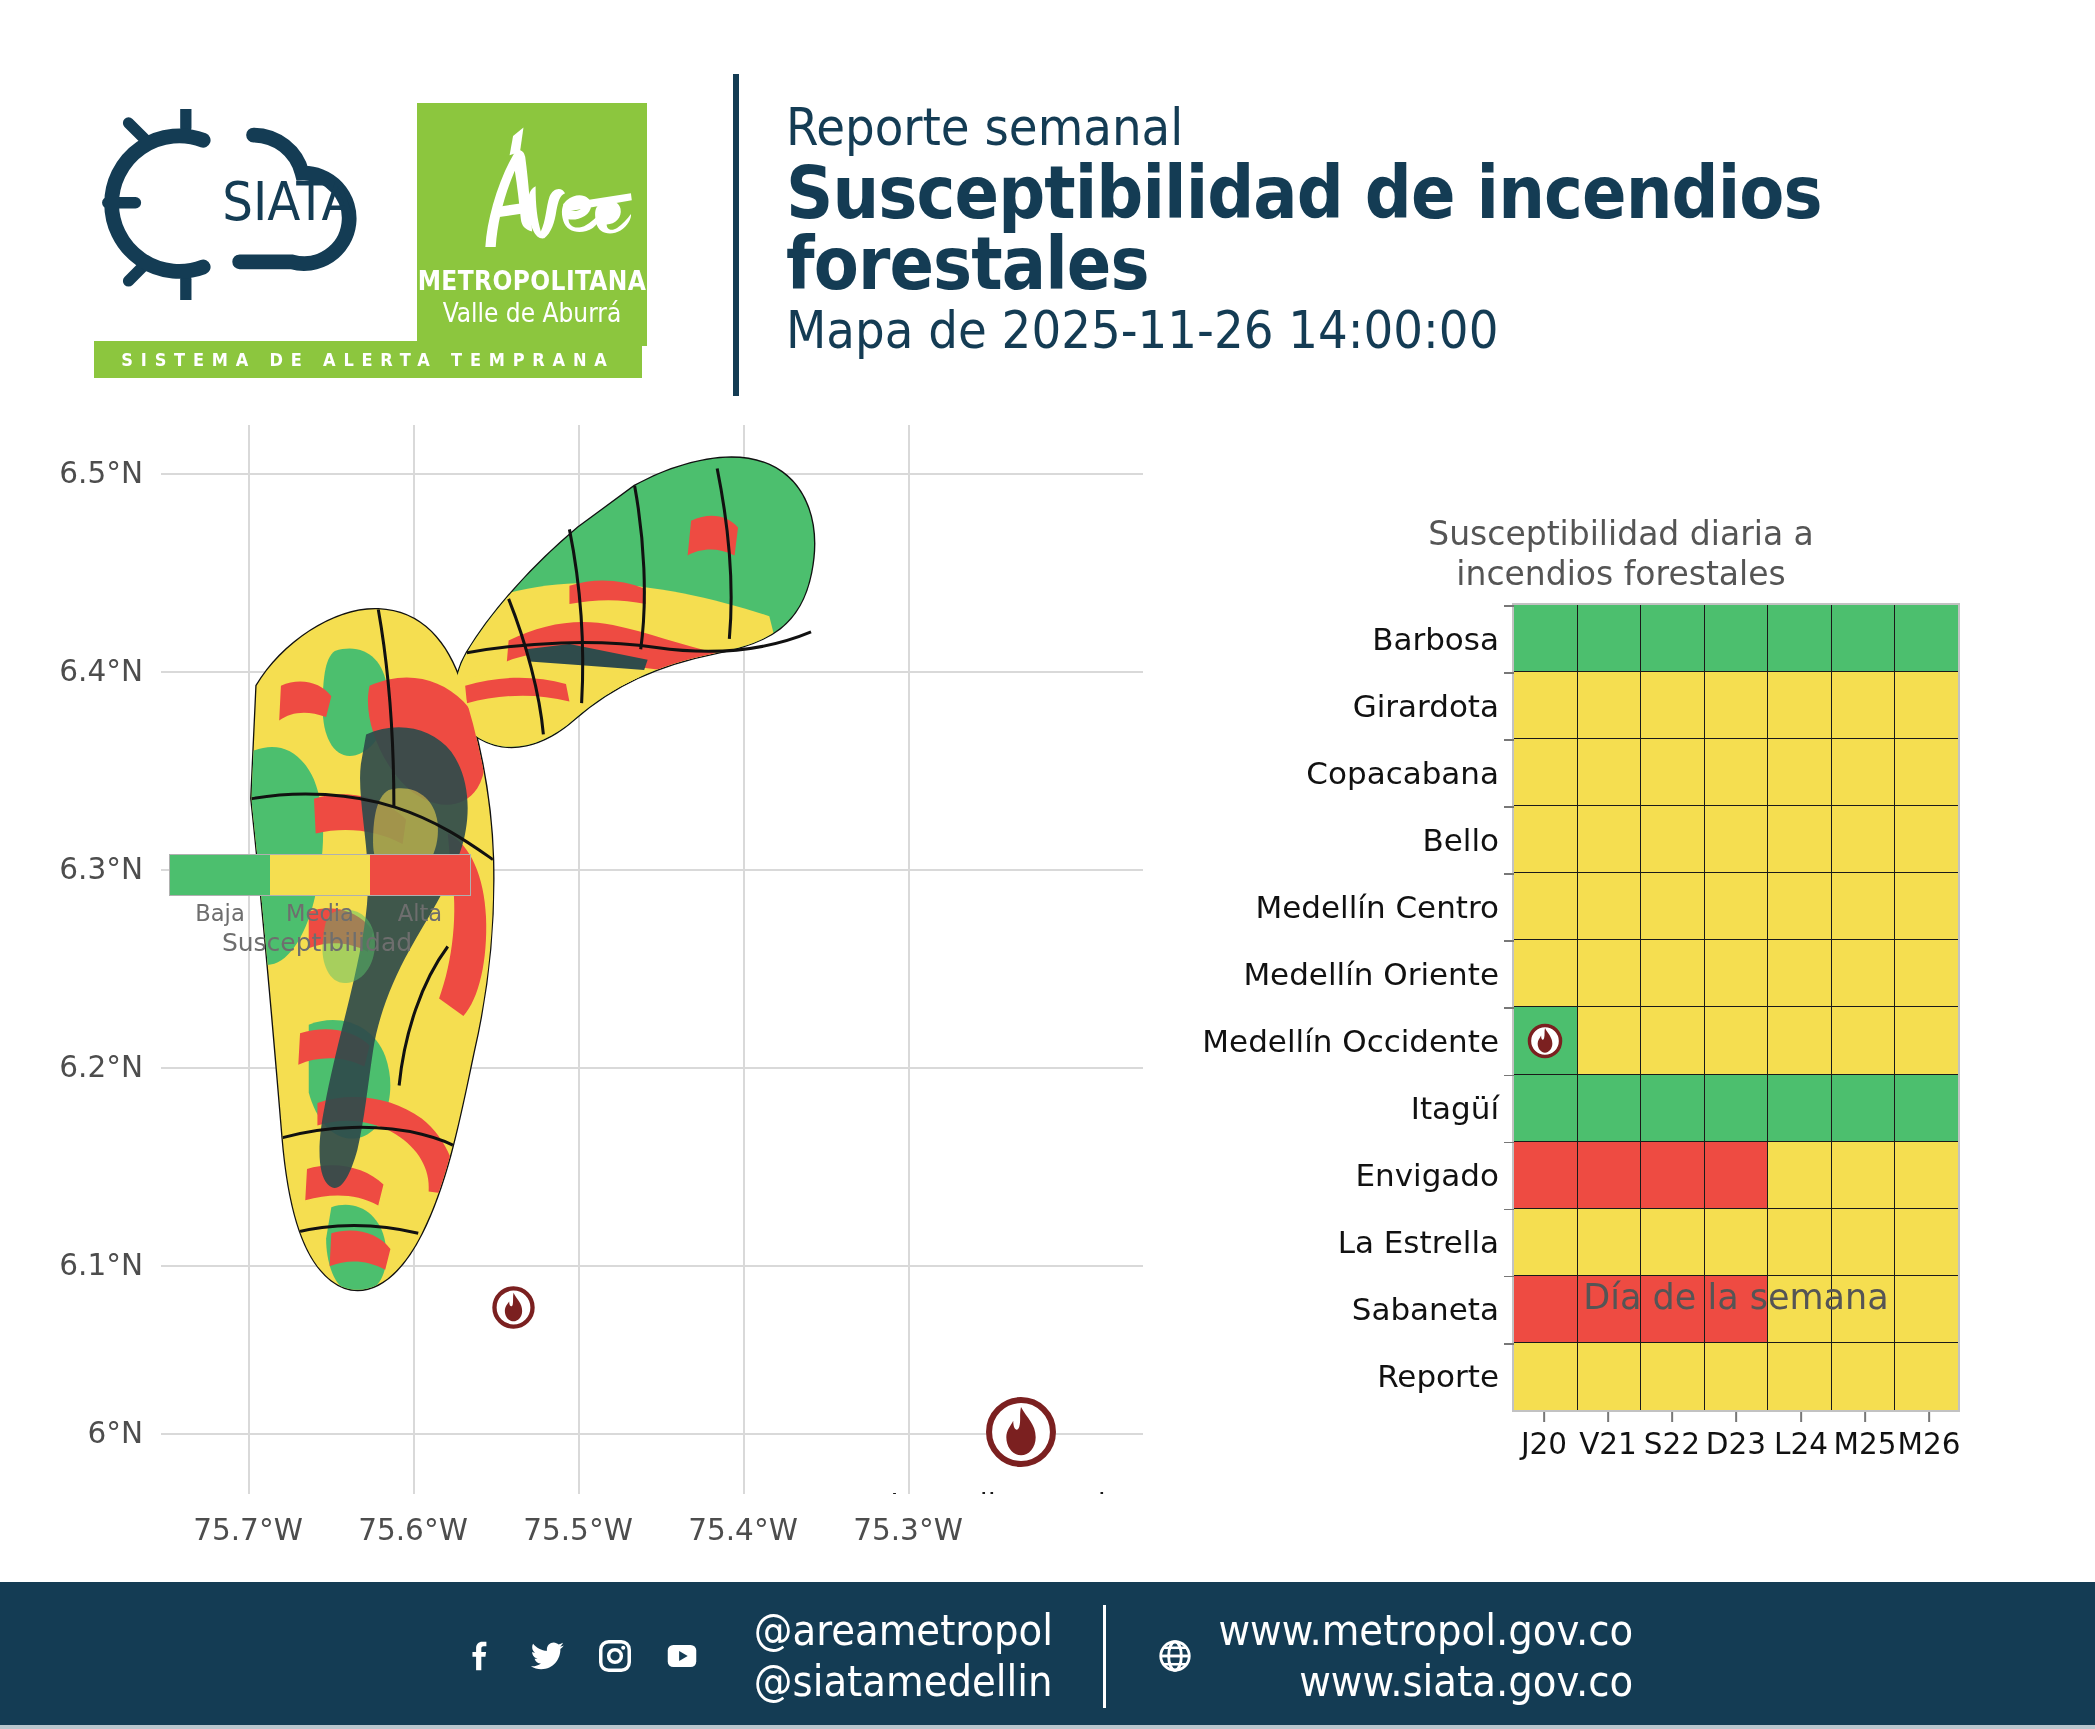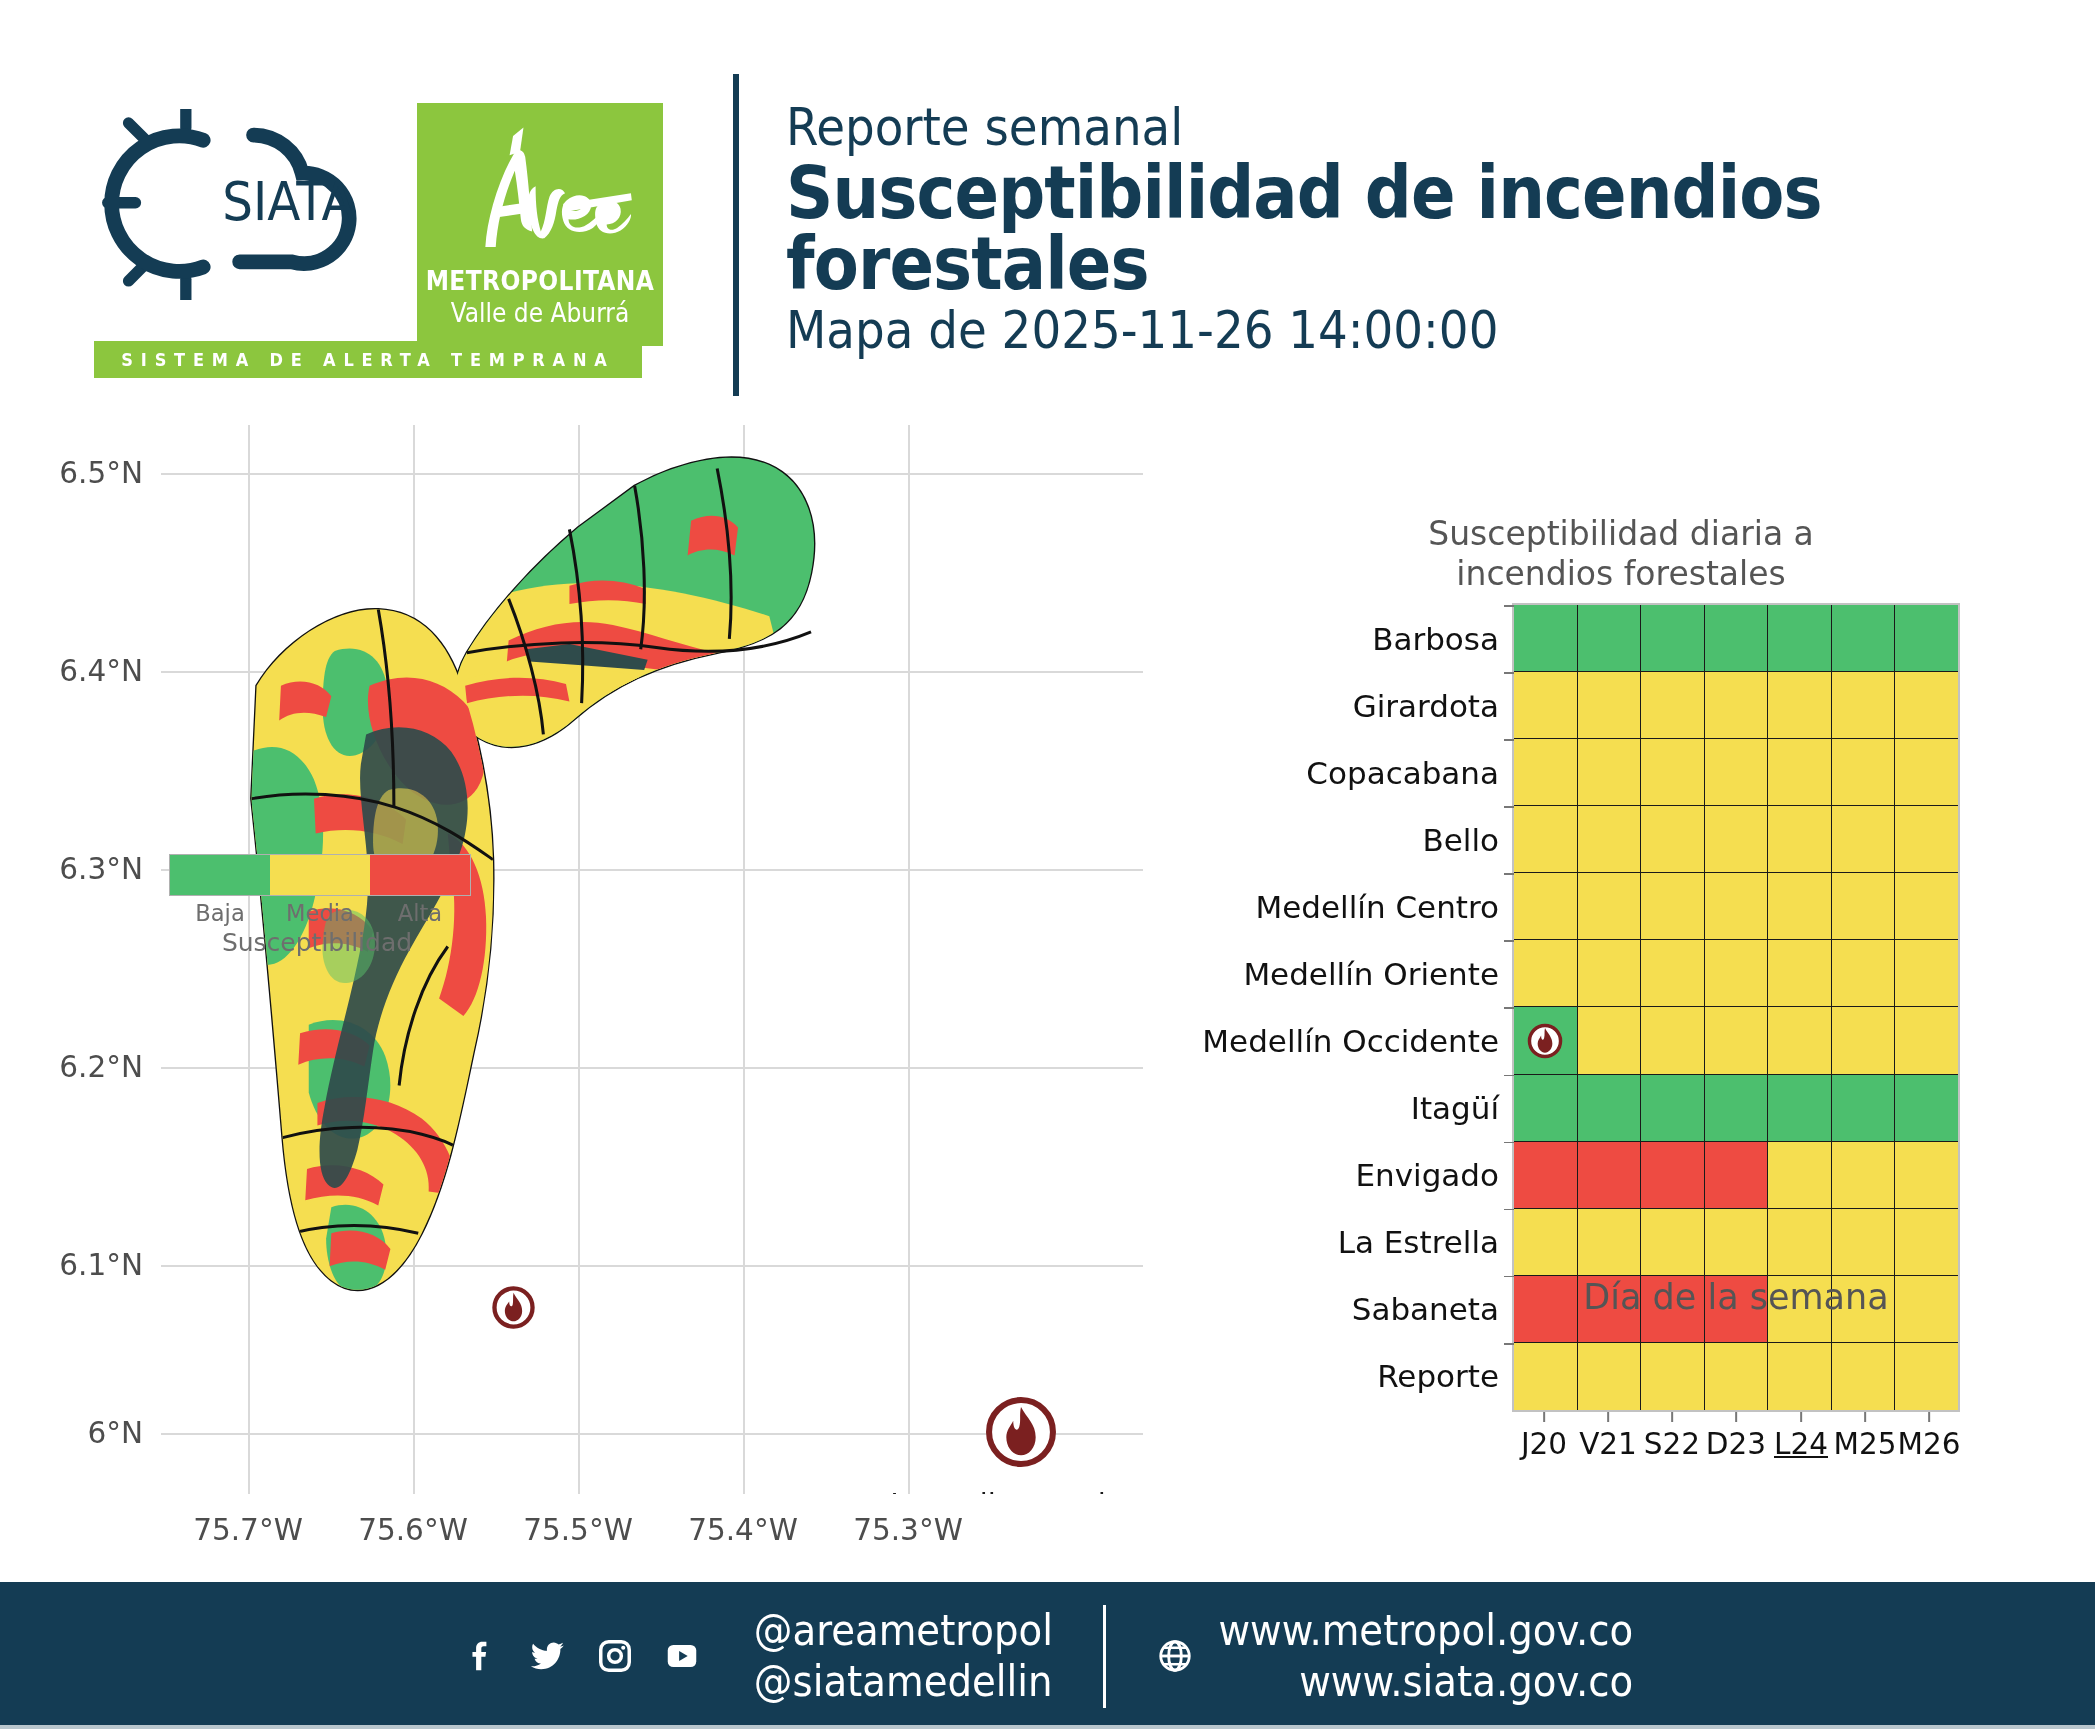--- a/index.html
+++ b/index.html
@@ -13,21 +13,21 @@
   #logo-siata{position:absolute;left:83px;top:109px;width:322px;height:191px;}
   #siata-banner{
     position:absolute;left:94px;top:341px;width:548px;height:37px;background:#8CC63E;
     display:flex;align-items:center;justify-content:center;
   }
   #siata-banner span{
     color:#fff;font-size:18px;letter-spacing:7.8px;font-weight:600;
     font-family:"DejaVu Sans Condensed","Liberation Sans",sans-serif;
   }
   #logo-area{
-    position:absolute;left:417px;top:103px;width:230px;height:243px;background:#8CC63E;padding-left:16px;
+    position:absolute;left:417px;top:103px;width:230px;height:243px;background:#8CC63E;
   }
   #area-script{position:absolute;left:15.6px;top:14px;width:200px;height:143px;}
   #area-l1{
     position:absolute;left:0;right:0;top:163px;text-align:center;color:#fff;
     font-size:26px;font-weight:800;letter-spacing:0.4px;
     font-family:"DejaVu Sans Condensed","Liberation Sans",sans-serif;
   }
   #area-l2{
     position:absolute;left:0;right:0;top:195px;text-align:center;color:#fff;
     font-size:26px;font-weight:400;
@@ -450,21 +450,21 @@
   <div id="heat-xlabel">Día de la semana</div>
 <div class="col-tick" style="left: 362px; top: 1004px;"></div>
     <div class="col-label" style="left: 362px; top: 1019px;">J20</div>
     <div class="col-tick" style="left: 426px; top: 1004px;"></div>
     <div class="col-label" style="left: 426px; top: 1019px;">V21</div>
     <div class="col-tick" style="left: 490px; top: 1004px;"></div>
     <div class="col-label" style="left: 490px; top: 1019px;">S22</div>
     <div class="col-tick" style="left: 554px; top: 1004px;"></div>
     <div class="col-label" style="left: 554px; top: 1019px;">D23</div>
     <div class="col-tick" style="left: 619px; top: 1004px;"></div>
-    <div class="col-label" style="left: 619px; top: 1019px; text-decoration: underline;">L24</div>
+    <div class="col-label" style="left: 619px; top: 1019px;">L24</div>
     <div class="col-tick" style="left: 683px; top: 1004px;"></div>
     <div class="col-label" style="left: 683px; top: 1019px;">M25</div>
     <div class="col-tick" style="left: 747px; top: 1004px;"></div>
     <div class="col-label" style="left: 747px; top: 1019px;">M26</div>
   </div>
 
 <div id="footer">
   <div id="footer-inner">
     <div id="social-group">
       <svg class="sicon" viewBox="0 0 24 24">

